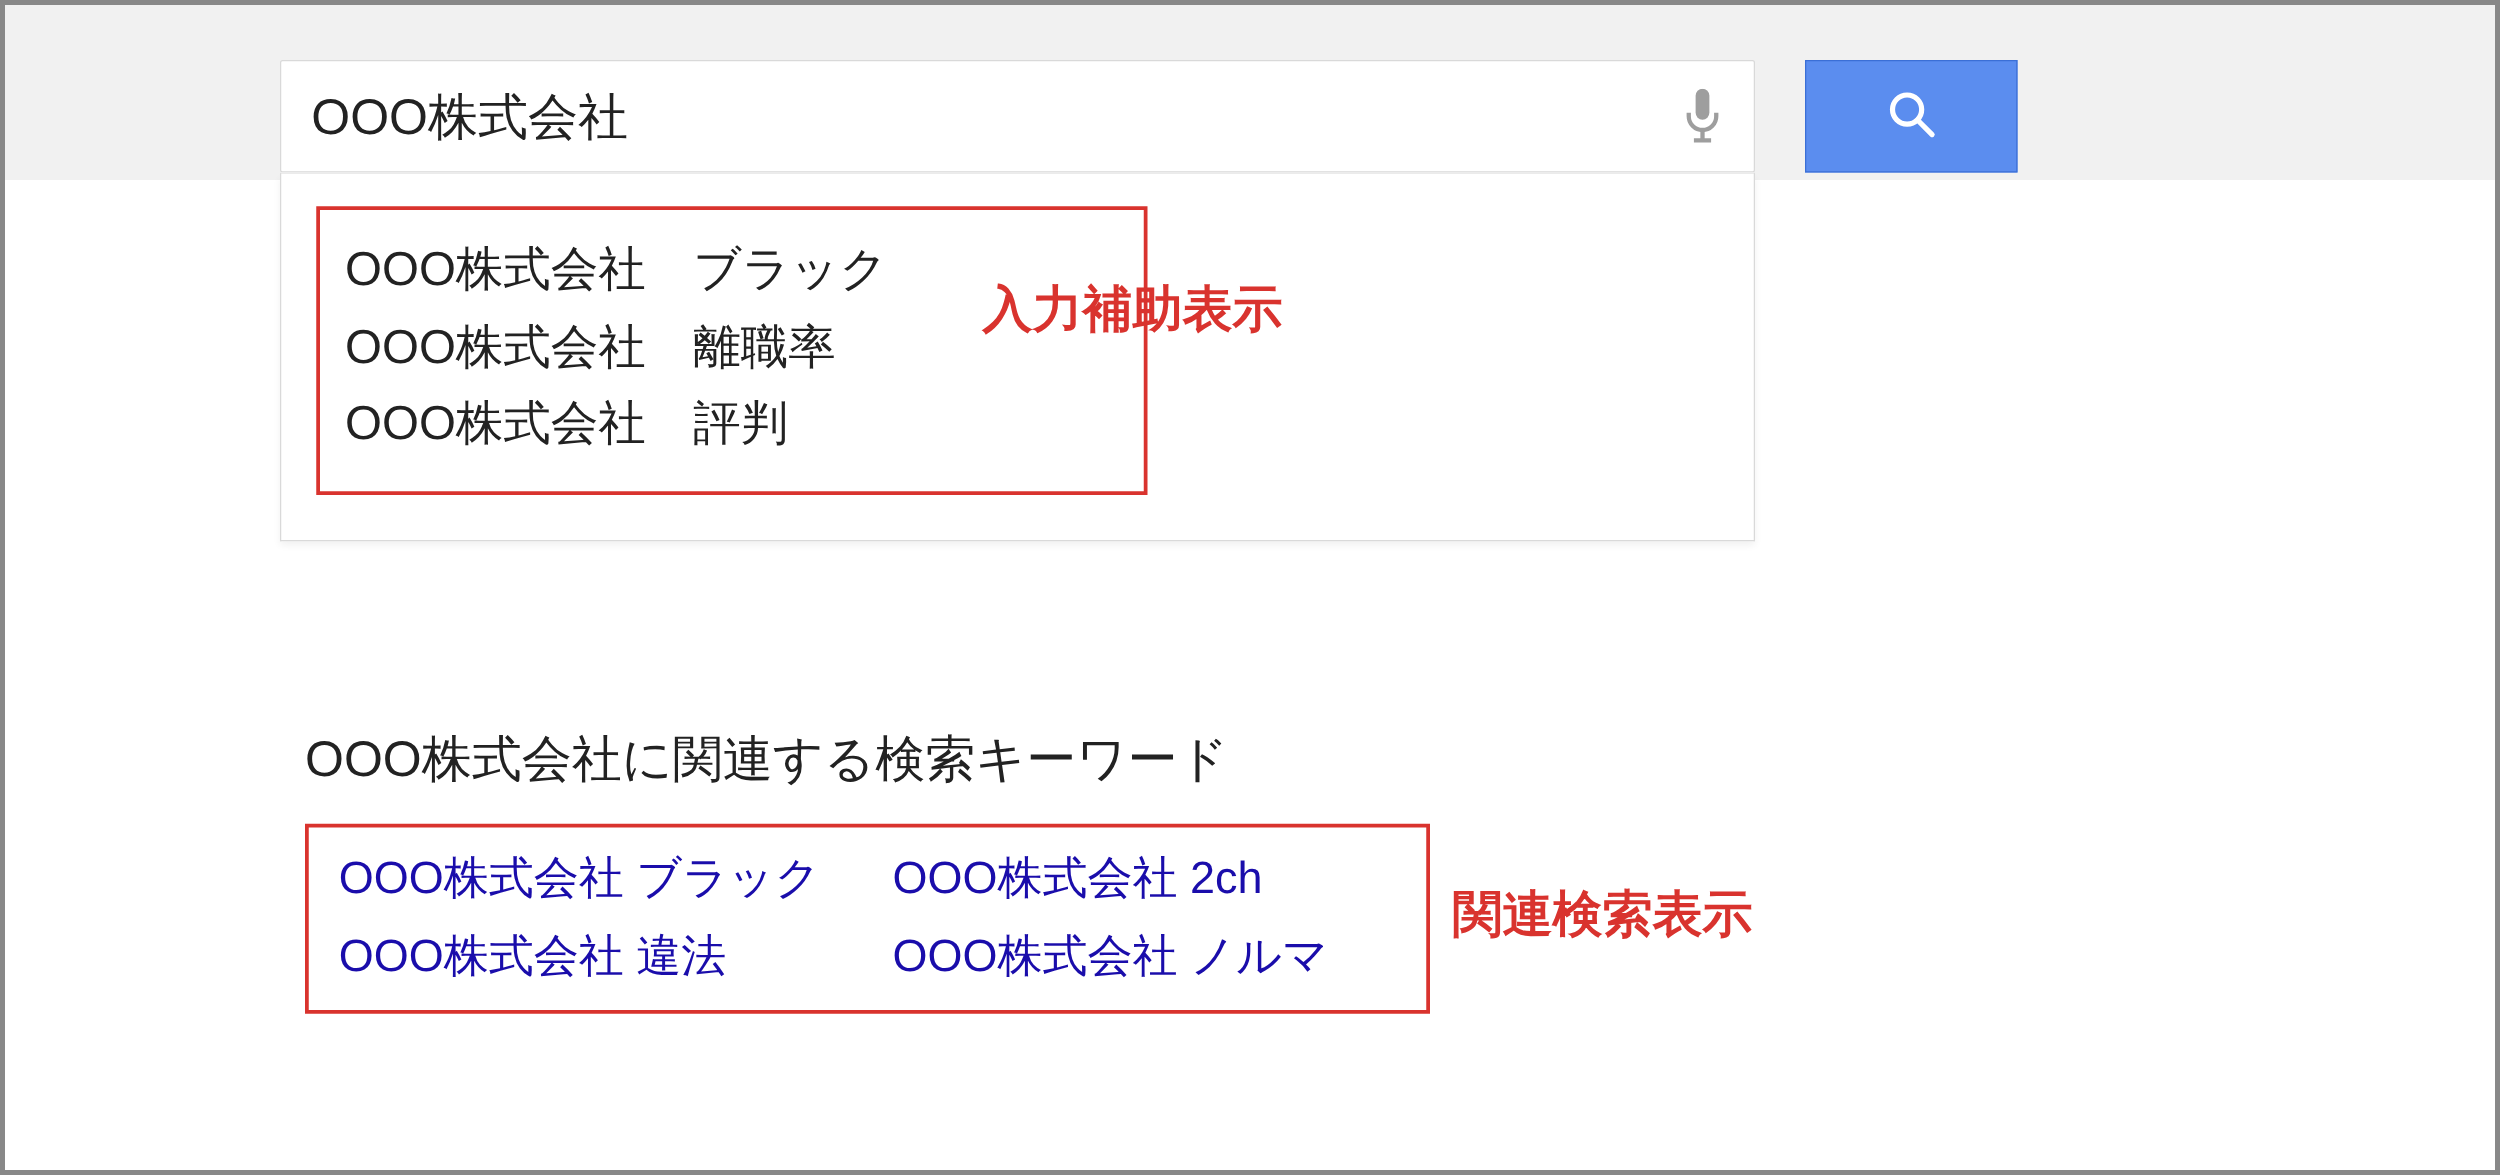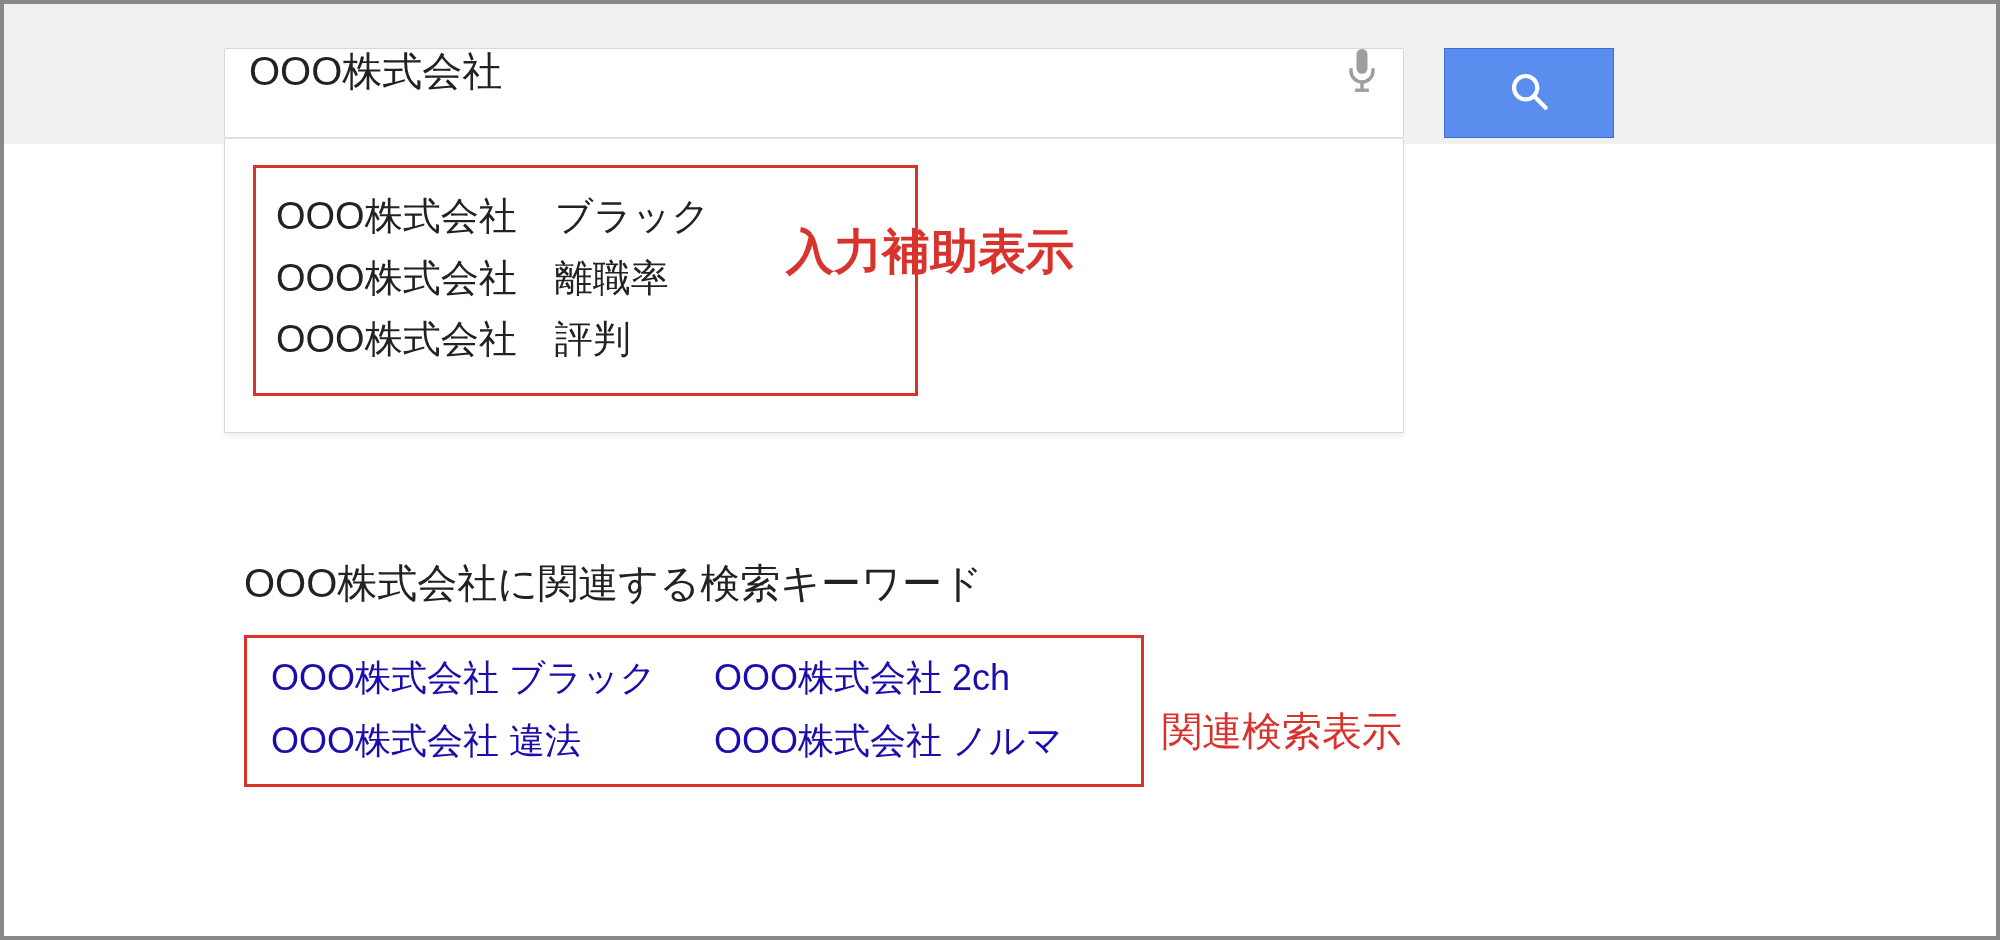--- a/index.html
+++ b/index.html
@@ -33,21 +33,21 @@
       display: flex;
       align-items: stretch;
       gap: 40px;
     }
     .search-box {
       flex: 0 0 1180px;
       background: #fff;
       border: 1px solid #d9d9d9;
       border-radius: 2px;
       display: flex;
-      align-items: flex-start;
+      align-items: center;
       padding: 0 24px;
       height: 90px;
     }
     .search-input {
       flex: 1;
       border: none;
       outline: none;
       font-size: 40px;
       color: #222;
       background: transparent;
@@ -93,27 +93,27 @@
       font-size: 38px;
       color: #222;
       line-height: 1.62;
       cursor: pointer;
       white-space: pre;
     }
     .suggest-label {
       position: absolute;
       top: 216px;
       left: 782px;
-      font-size: 48px;
+      font-size: 40px;
       font-weight: bold;
       color: #d9332e;
     }
     .related-section {
       position: absolute;
-      top: 552px;
+      top: 576px;
       left: 220px;
       width: 1100px;
       padding-left: 20px;
     }
     .related-heading {
       font-size: 40px;
       color: #222;
       margin-bottom: 24px;
       font-weight: normal;
     }
@@ -134,21 +134,21 @@
       color: #1a0dab;
       text-decoration: none;
       cursor: pointer;
       white-space: nowrap;
     }
     .related-label {
       position: absolute;
       top: 700px;
       left: 1158px;
       font-size: 40px;
-      font-weight: normal;
+      font-weight: bold;
       color: #d9332e;
       text-align: center;
     }
   </style>
 </head>
 <body>
 
 <div class="topbar"></div>
 
 <div class="search-wrap">

